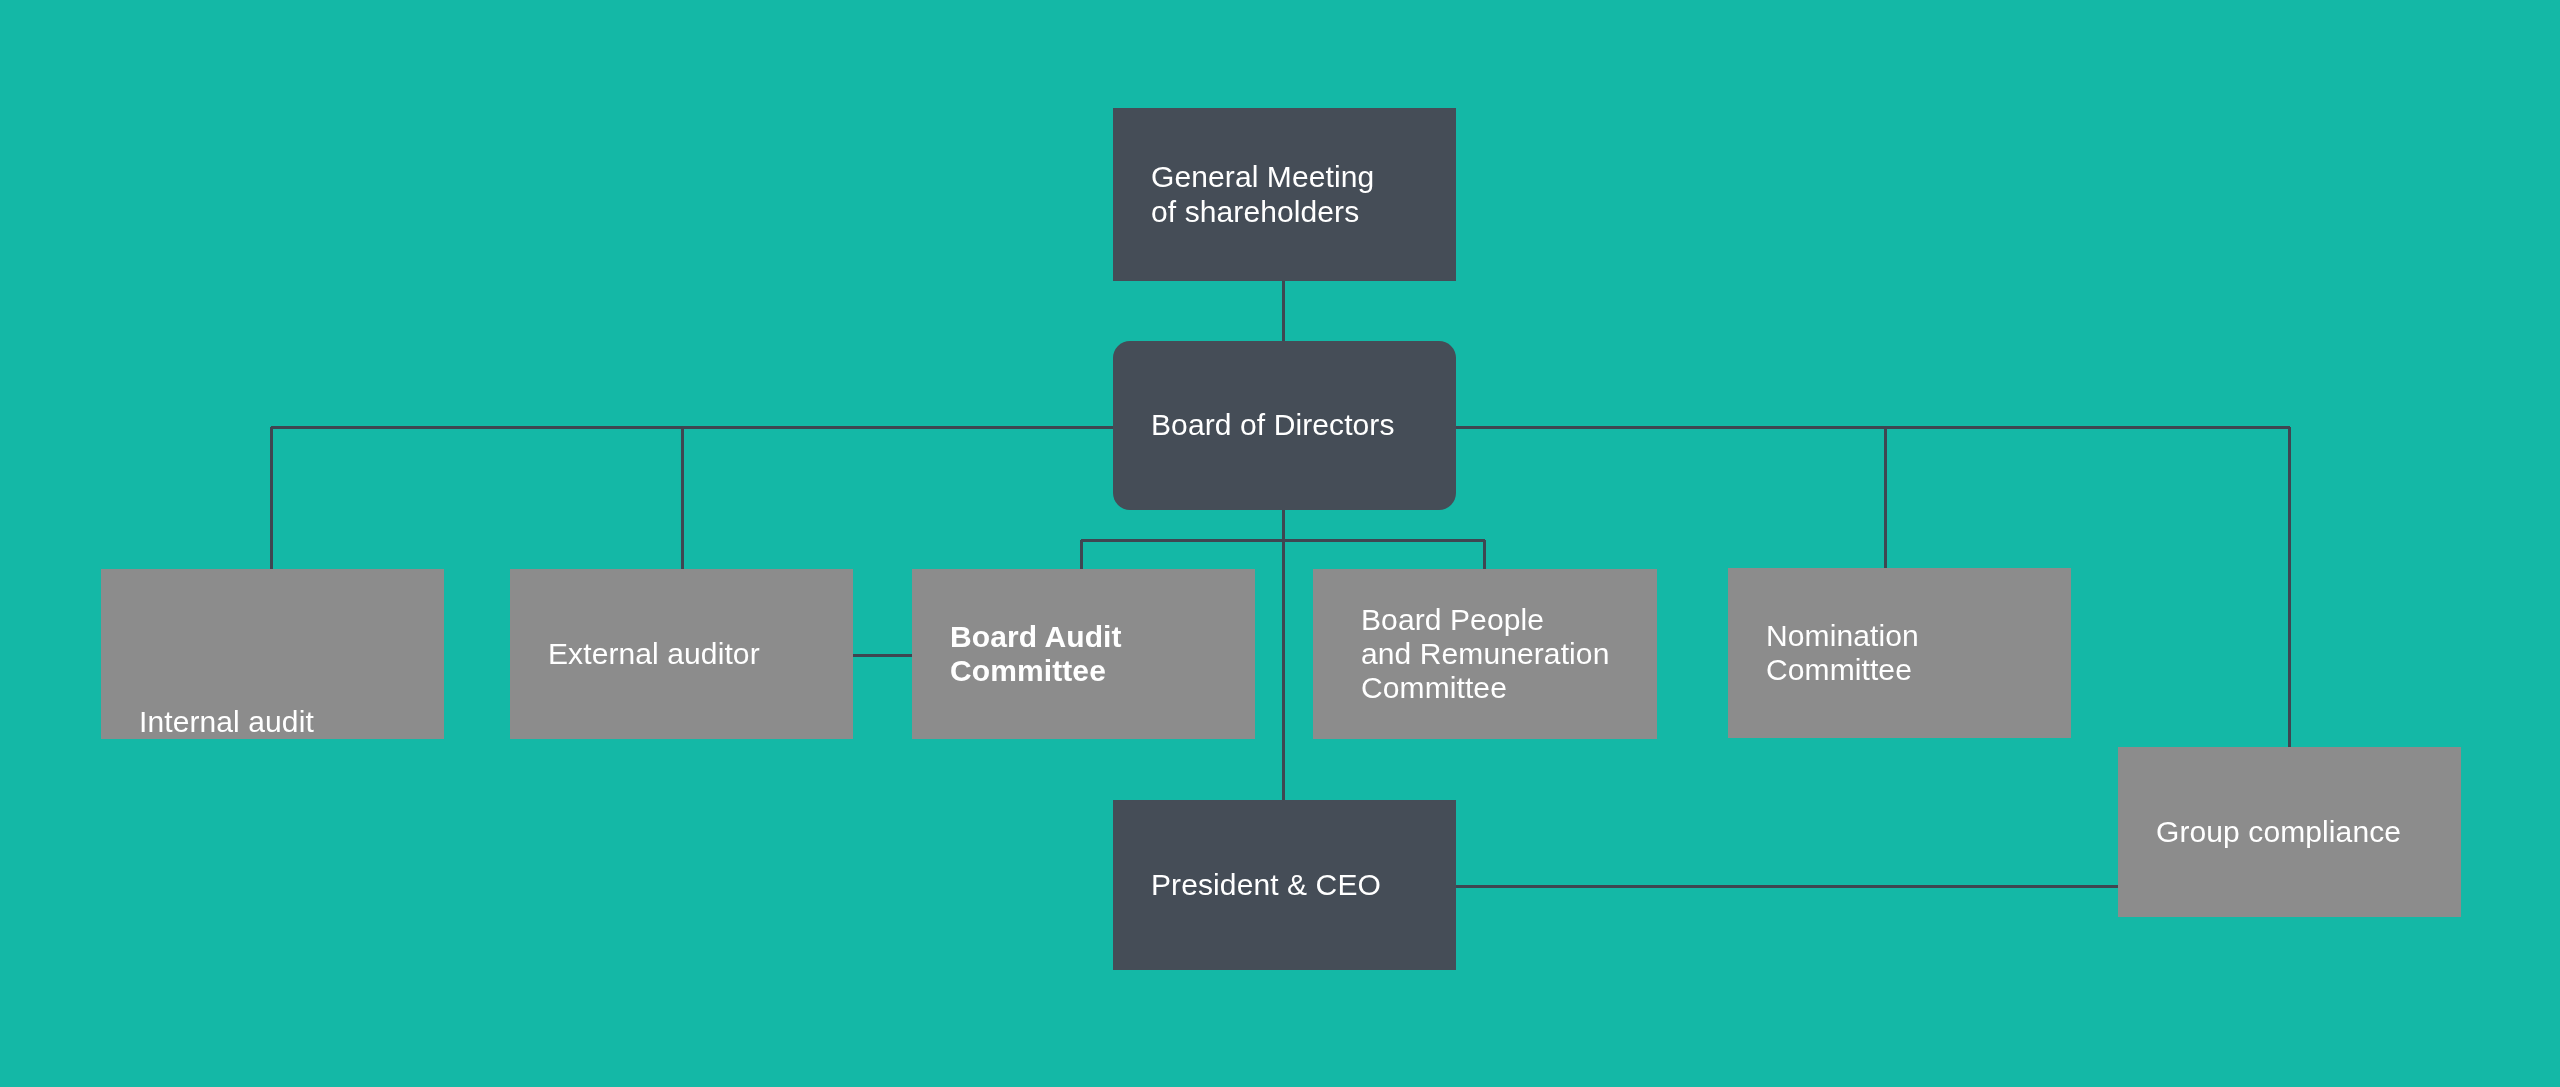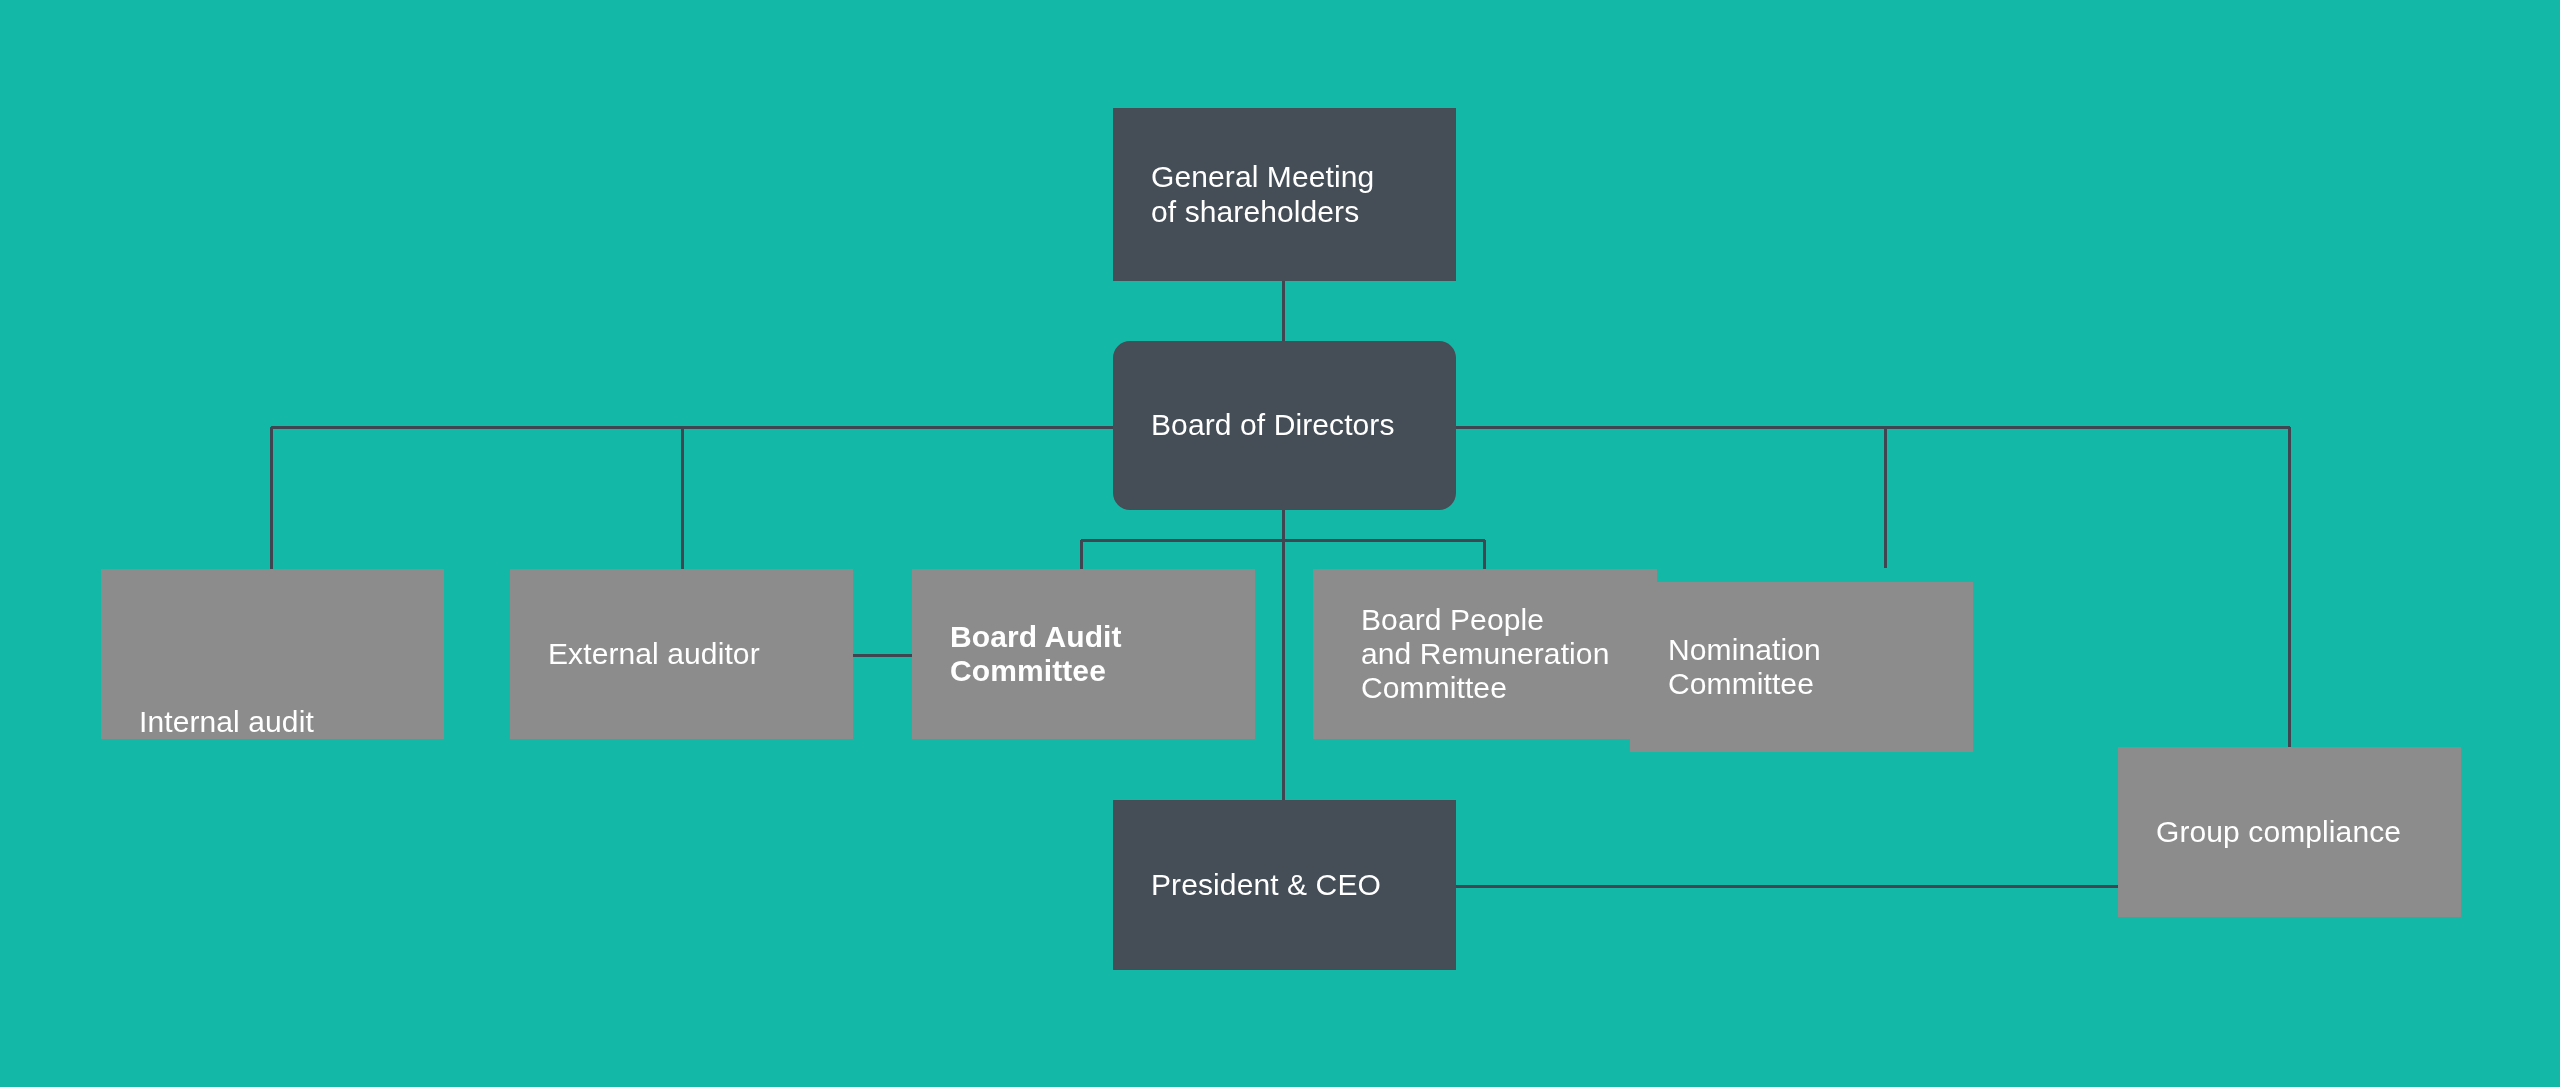--- a/index.html
+++ b/index.html
@@ -51,21 +51,21 @@
     white-space: pre-line;
   }
   
   #node-general-meeting  { left: 1113px; top: 108px; width: 343px; height: 173px; }
   #node-board-directors  { left: 1113px; top: 341px; width: 343px; height: 169px; border-radius: 17px; }
   #node-president-ceo    { left: 1113px; top: 800px; width: 343px; height: 170px; }
   #node-internal-audit   { left: 101px;  top: 569px; width: 343px; height: 170px; align-items: flex-end; }
   #node-external-auditor { left: 510px;  top: 569px; width: 343px; height: 170px; }
   #node-board-audit      { left: 912px;  top: 569px; width: 343px; height: 170px; font-weight: bold; }
   #node-board-people     { left: 1313px; top: 569px; width: 344px; height: 170px; padding-left: 48px; }
-  #node-nomination       { left: 1630px; top: 568px; width: 343px; height: 170px; margin-top: 14px; }
+  #node-nomination       { left: 1728px; top: 568px; width: 343px; height: 170px; }
   #node-group-compliance { left: 2118px; top: 747px; width: 343px; height: 170px; }
 </style>
 </head>
 <body>
 
 <div id="org-chart">
 
   <svg class="lines" viewBox="0 0 2560 1087" width="2560" height="1087" xmlns="http://www.w3.org/2000/svg" shape-rendering="crispEdges">
     <g stroke="#3f4651" stroke-width="2.2" fill="none">
 

